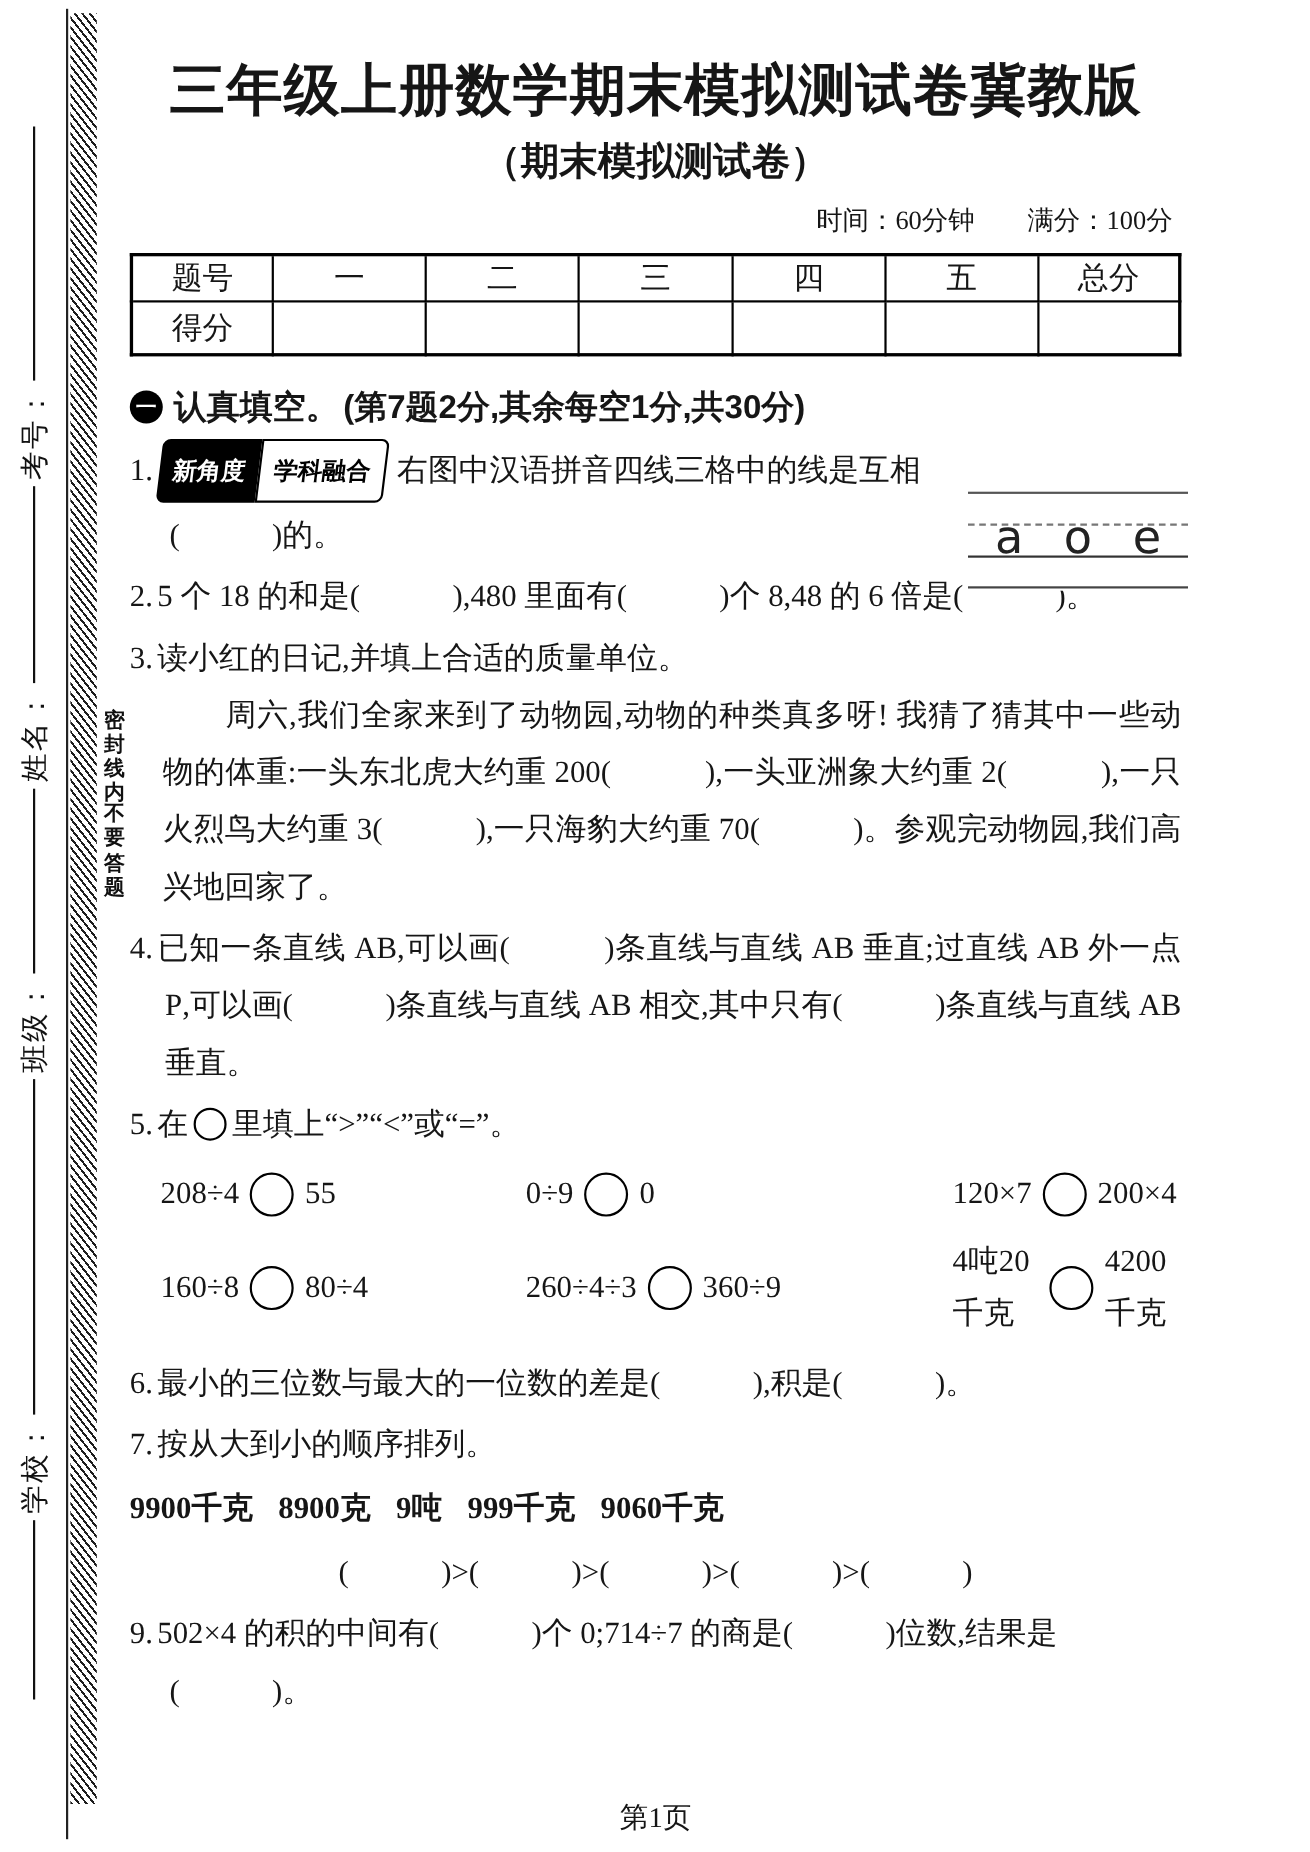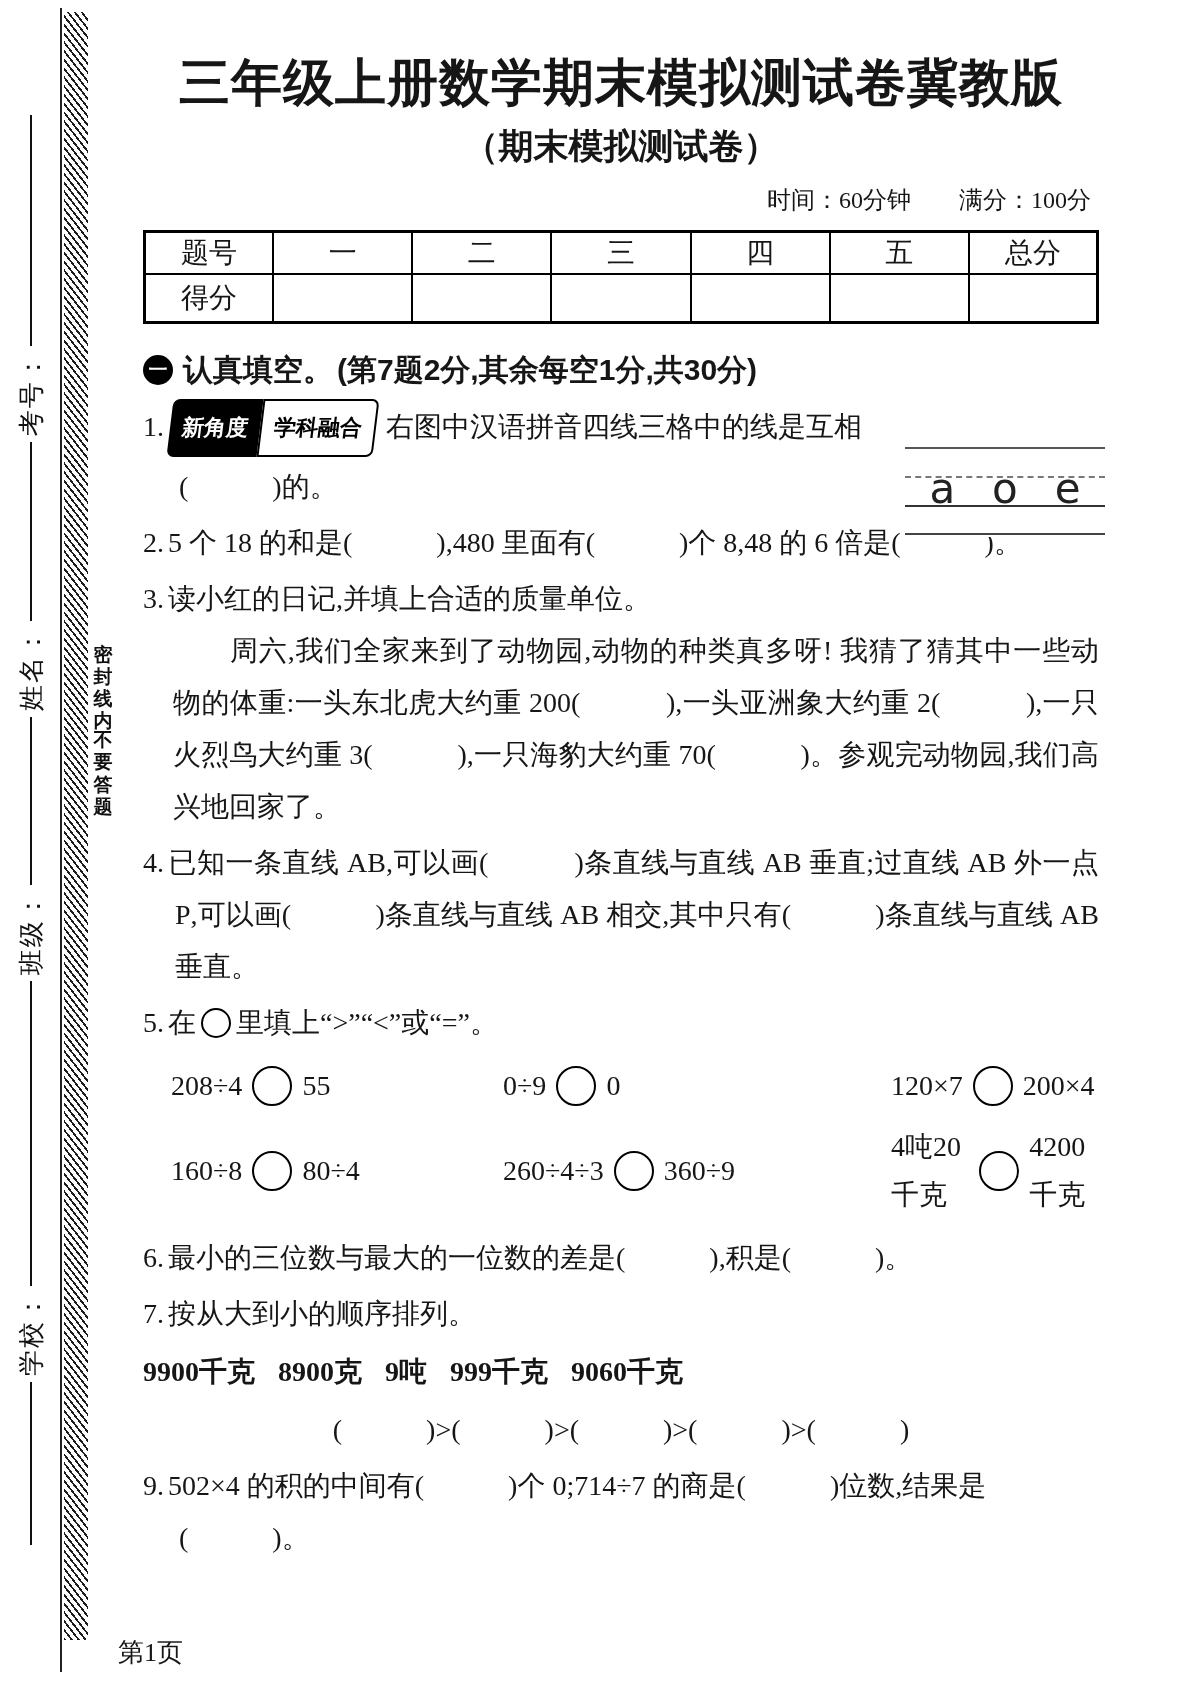--- a/index.html
+++ b/index.html
@@ -23,21 +23,21 @@
   .seal-label { white-space:nowrap; padding:0 6px; letter-spacing:2px; }
   .seal-line { border-bottom:2.5px solid #111; height:0; }
   .seal-warning{
     position:absolute; left:90px; top:626px;
     writing-mode:vertical-rl; text-orientation:upright;
     font-family:"Liberation Sans","DejaVu Sans",sans-serif;
     font-size:19px; font-weight:bold; letter-spacing:22px; color:#101010; background:#fff; padding:2px 0;
   }
 
   
-  .main { position:absolute; left:118px; top:0; width:956px;margin-left:25px; }
+  .main { position:absolute; left:118px; top:0; width:956px; }
   .title {
     margin-top:54px; text-align:center; font-size:51px; font-weight:bold;
     letter-spacing:1px; line-height:1.15;
   }
   .subtitle {
     margin-top:10px; text-align:center; font-size:35px; font-weight:bold;
     font-family:"Liberation Sans","DejaVu Sans",sans-serif;
   }
   .meta { margin-top:14px; text-align:right; font-size:24px; padding-right:8px; }
   .meta span + span { margin-left:42px; }
@@ -94,21 +94,21 @@
     vertical-align:-10px; background:#fff; flex:none;
   }
   .cmp-circle.small { width:30px; height:30px; border-width:2px; vertical-align:-6px; margin:0 5px; }
   .q5-row { display:grid; grid-template-columns:300px 356px auto; padding-left:28px; margin:13px 0; align-items:center;gap:32px; }
   .q5-item { display:flex; align-items:center; gap:10px; line-height:48px; }
 
   
   .q7-items { display:flex; gap:23px; margin:6px 0; line-height:52px;font-weight:bold; }
   .q7-answer { text-align:center; line-height:52px; }
 
-  .footer { position:absolute; left:118px; width:956px; bottom:14px; text-align:left; font-size:26px; }
+  .footer { position:absolute; left:118px; width:956px; bottom:14px; text-align:center; font-size:26px; }
 </style>
 </head>
 <body>
 
 <div class="page">
 
   <div class="seal-vline"></div>
   <div class="hatch"></div>
   <div class="seal-labels">
     <span class="seal-line" style="flex:155"></span>

